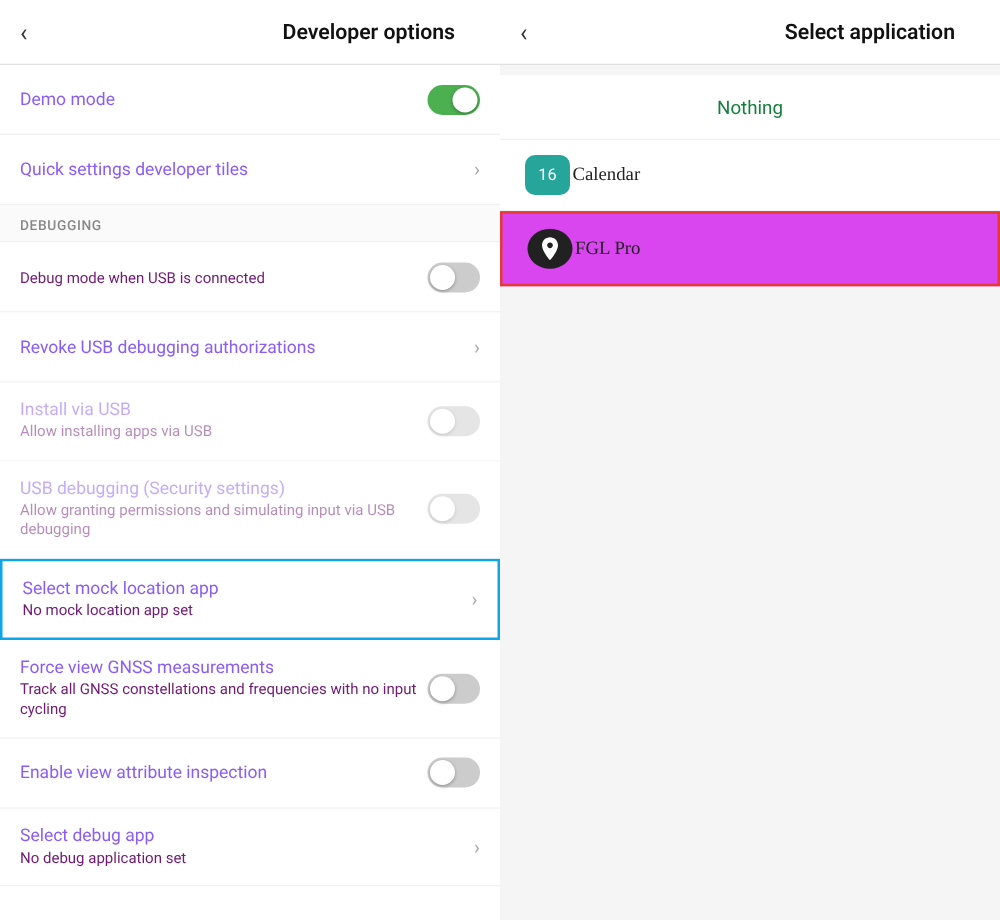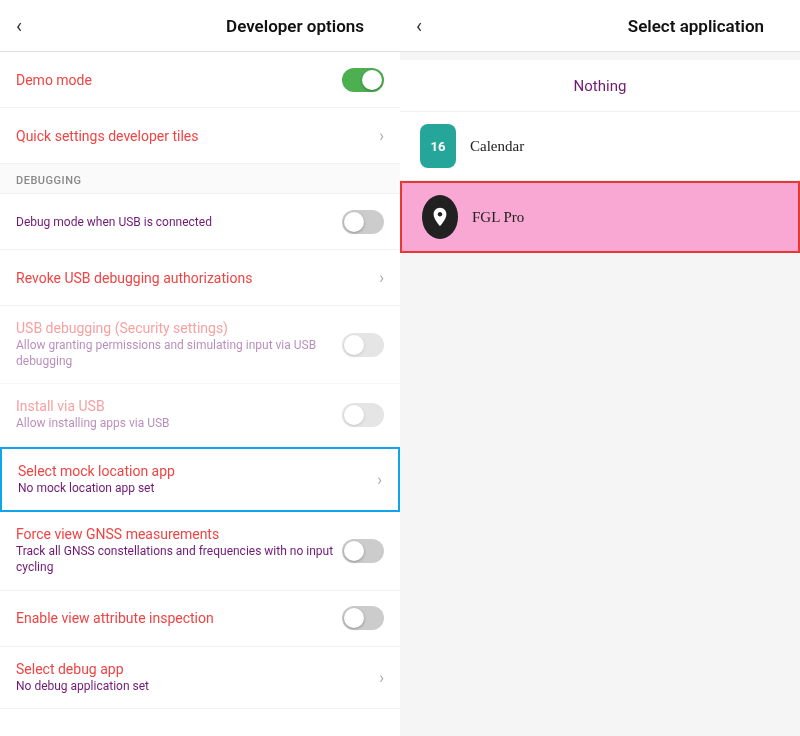--- a/index.html
+++ b/index.html
@@ -76,21 +76,21 @@
     .settings-item.disabled {
       opacity: 0.5;
     }
 
     .item-text {
       flex: 1;
     }
 
     .item-title {
       font-size: 14px;
-      color: #ef4444;
+      color: #8b5cf6;
       font-weight: 400;
     }
 
     .item-subtitle {
       font-size: 12px;
       color: #701a75;
       margin-top: 2px;
       line-height: 1.3;
     }
 
@@ -168,34 +168,34 @@
       min-height: 52px;
     }
 
     .app-item.nothing-item {
       justify-content: center;
       padding: 14px 20px;
     }
 
     .app-item.highlighted {
       border: 2px solid #e53935;
-      background: #f9a8d4;
+      background: #d946ef;
     }
 
     .app-icon {
       width: 36px;
-      height: 44px;
+      height: 32px;
       border-radius: 8px;
-      margin-right: 14px;
+      margin-right: 2px;
       display: flex;
       align-items: center;
       justify-content: center;
       flex-shrink: 0;
       font-size: 14px;
-      font-weight: bold;
+      font-weight: normal;
       color: white;
     }
 
     .app-icon.calendar {
       background: #26a69a;
       font-size: 13px;
     }
 
     .app-icon.fgl {
       background: #212121;
@@ -203,21 +203,21 @@
     }
 
     .app-name {
       font-size: 15px;
       color: #222;
       font-family: Liberation Serif, serif;
     }
 
     .nothing-text {
       font-size: 15px;
-      color: #701a75;
+      color: #15803d;
     }
   </style>
 </head>
 <body>
 
 <div class="left-panel">
   <div class="panel-header">
     <span class="back-btn">‹</span>
     <span class="header-title">Developer options</span>
   </div>
@@ -251,30 +251,30 @@
 
     <div class="settings-item">
       <div class="item-text">
         <div class="item-title">Revoke USB debugging authorizations</div>
       </div>
       <span class="chevron">›</span>
     </div>
 
     <div class="settings-item disabled">
       <div class="item-text">
+        <div class="item-title">Install via USB</div>
+        <div class="item-subtitle">Allow installing apps via USB</div>
+      </div>
+      <div class="toggle"></div>
+    </div>
+
+    <div class="settings-item disabled">
+      <div class="item-text">
         <div class="item-title">USB debugging (Security settings)</div>
         <div class="item-subtitle">Allow granting permissions and simulating input via USB debugging</div>
-      </div>
-      <div class="toggle"></div>
-    </div>
-
-    <div class="settings-item disabled">
-      <div class="item-text">
-        <div class="item-title">Install via USB</div>
-        <div class="item-subtitle">Allow installing apps via USB</div>
       </div>
       <div class="toggle"></div>
     </div>
 
     <div class="settings-item highlighted">
       <div class="item-text">
         <div class="item-title">Select mock location app</div>
         <div class="item-subtitle">No mock location app set</div>
       </div>
       <span class="chevron">›</span>

